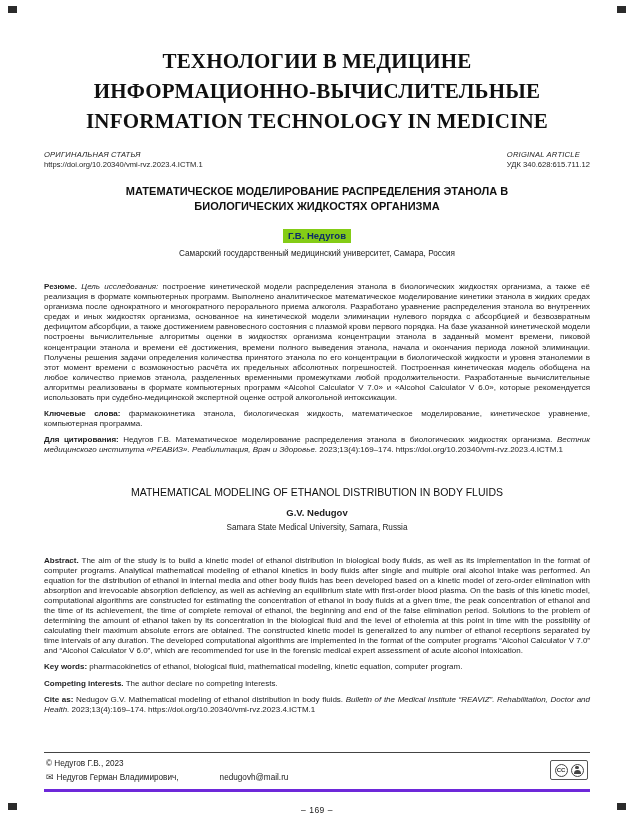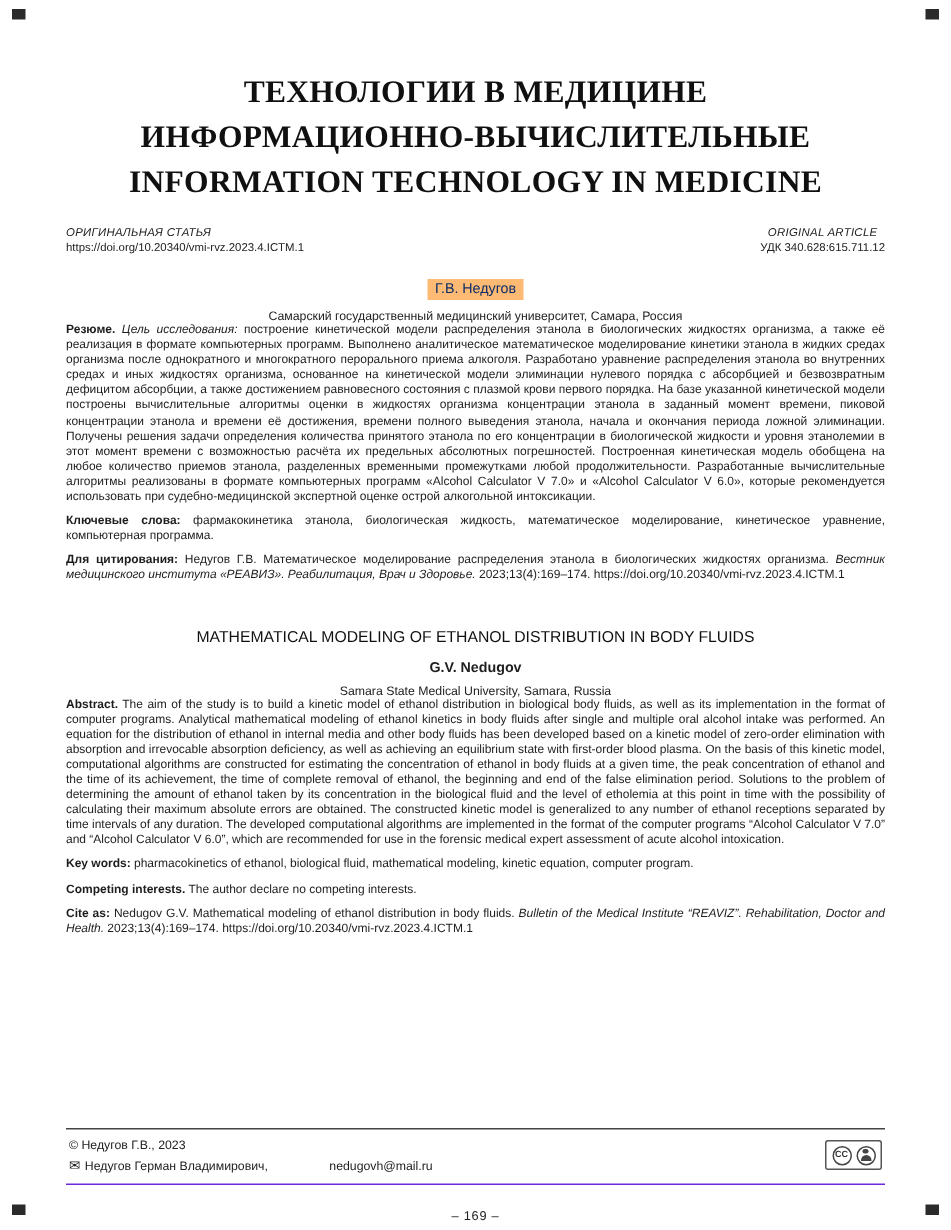--- a/index.html
+++ b/index.html
@@ -16,48 +16,48 @@
 
   .content { position:absolute; top:0; left:44px; right:44px; }
 
   .masthead {
     margin-top:46px; text-align:center; font-family:"Liberation Serif", serif;
     font-weight:700; font-size:21px; line-height:30px; color:#101010; letter-spacing:.2px;
   }
 
   .meta-row { display:flex; justify-content:space-between; margin-top:14px;
     font-size:7.6px; line-height:10px; color:#222; }
-  .meta-right { text-align:center;margin-left:12px; }
+  .meta-right { text-align:left;margin-left:12px; }
   .article-type { font-style:italic; letter-spacing:.2px; }
   .doi-link { color:#222; text-decoration:none; display:block; cursor:pointer; }
 
   .title-ru {
     margin:14px auto 0; text-align:center; font-size:11px; line-height:14.5px;
     font-weight:700; color:#101010; max-width:420px;
   }
   .author-row { margin-top:12px; text-align:center; }
   .author-highlight {
-    display:inline-block; background:#fdba74; color:#0d2c66; font-weight:400;
+    display:inline-block; background:#84cc16; color:#0d2c66; font-weight:700;
     font-size:9.5px; padding:1px 5px 2px; cursor:pointer;
   }
   .affiliation { margin-top:6px; text-align:center; font-size:8.2px; color:#222; }
 
   .para { margin-top:6px; font-size:8px; line-height:10.1px; text-align:justify; color:#1d1d1f; }
-  .para.abstract { margin-top:0; }
+  .para.abstract { margin-top:24px; }
   .para b { font-weight:700; }
   .para i { font-style:italic; }
 
   .title-en { margin:30px auto 0; text-align:center; font-size:10.5px; line-height:13px;
     font-weight:400; color:#101010; }
   .author-en { margin-top:8px; text-align:center; font-size:9.5px; font-weight:700; }
   .affiliation-en { margin-top:5px; text-align:center; font-size:8.2px; color:#222; }
 
   .footer-box {
     position:absolute; left:44px; right:44px; top:752px;
-    border-top:1px solid #444; border-bottom:1px solid #6d28d9;
+    border-top:1px solid #444; border-bottom:3px solid #6d28d9;
     padding:5px 2px 6px; font-size:8.2px; line-height:11px; color:#222;
   }
   .footer-line + .footer-line { margin-top:3px; }
   .envelope { margin-right:3px; font-size:9px; }
   .email { color:#222; text-decoration:none; margin-left:41px; cursor:pointer; }
 
   .cc-badge {
     position:absolute; right:2px; top:7px; width:38px; height:20px;
     border:1px solid #555; border-radius:2px; background:#fff;
     display:flex; align-items:center; justify-content:center; gap:3px; cursor:pointer;
@@ -96,20 +96,21 @@
       <div class="meta-left">
         <div class="article-type">ОРИГИНАЛЬНАЯ СТАТЬЯ</div>
         <a class="doi-link">https://doi.org/10.20340/vmi-rvz.2023.4.ICTM.1</a>
       </div>
       <div class="meta-right">
         <div class="article-type">ORIGINAL ARTICLE</div>
         <div>УДК 340.628:615.711.12</div>
       </div>
     </div>
 
+    <h1 class="title-ru">МАТЕМАТИЧЕСКОЕ МОДЕЛИРОВАНИЕ РАСПРЕДЕЛЕНИЯ ЭТАНОЛА В БИОЛОГИЧЕСКИХ ЖИДКОСТЯХ ОРГАНИЗМА</h1>
 
     <div class="author-row">
       <span class="author-highlight">Г.В. Недугов</span>
     </div>
 
     <div class="affiliation">Самарский государственный медицинский университет, Самара, Россия</div>
 
     <p class="para abstract"><b>Резюме.</b> <i>Цель исследования:</i><span> построение кинетической модели распределения этанола в биологических жидкостях организма, а также её реализация в формате компьютерных программ. Выполнено аналитическое математическое моделирование кинетики этанола в жидких средах организма после однократного и многократного перорального приема алкоголя. Разработано уравнение распределения этанола во внутренних средах и иных жидкостях организма, основанное на кинетической модели элиминации нулевого порядка с абсорбцией и безвозвратным дефицитом абсорбции, а также достижением равновесного состояния с плазмой крови первого порядка. На базе указанной кинетической модели построены вычислительные алгоритмы оценки в жидкостях организма концентрации этанола в заданный момент времени, пиковой концентрации этанола и времени её достижения, времени полного выведения этанола, начала и окончания периода ложной элиминации. Получены решения задачи определения количества принятого этанола по его концентрации в биологической жидкости и уровня этанолемии в этот момент времени с возможностью расчёта их предельных абсолютных погрешностей. Построенная кинетическая модель обобщена на любое количество приемов этанола, разделенных временными промежутками любой продолжительности. Разработанные вычислительные алгоритмы реализованы в формате компьютерных программ «Alcohol Calculator V 7.0» и «Alcohol Calculator V 6.0», которые рекомендуется использовать при судебно-медицинской экспертной оценке острой алкогольной интоксикации.</span></p>
 
     <p class="para"><b>Ключевые слова:</b><span> фармакокинетика этанола, биологическая жидкость, математическое моделирование, кинетическое уравнение, компьютерная программа.</span></p>

